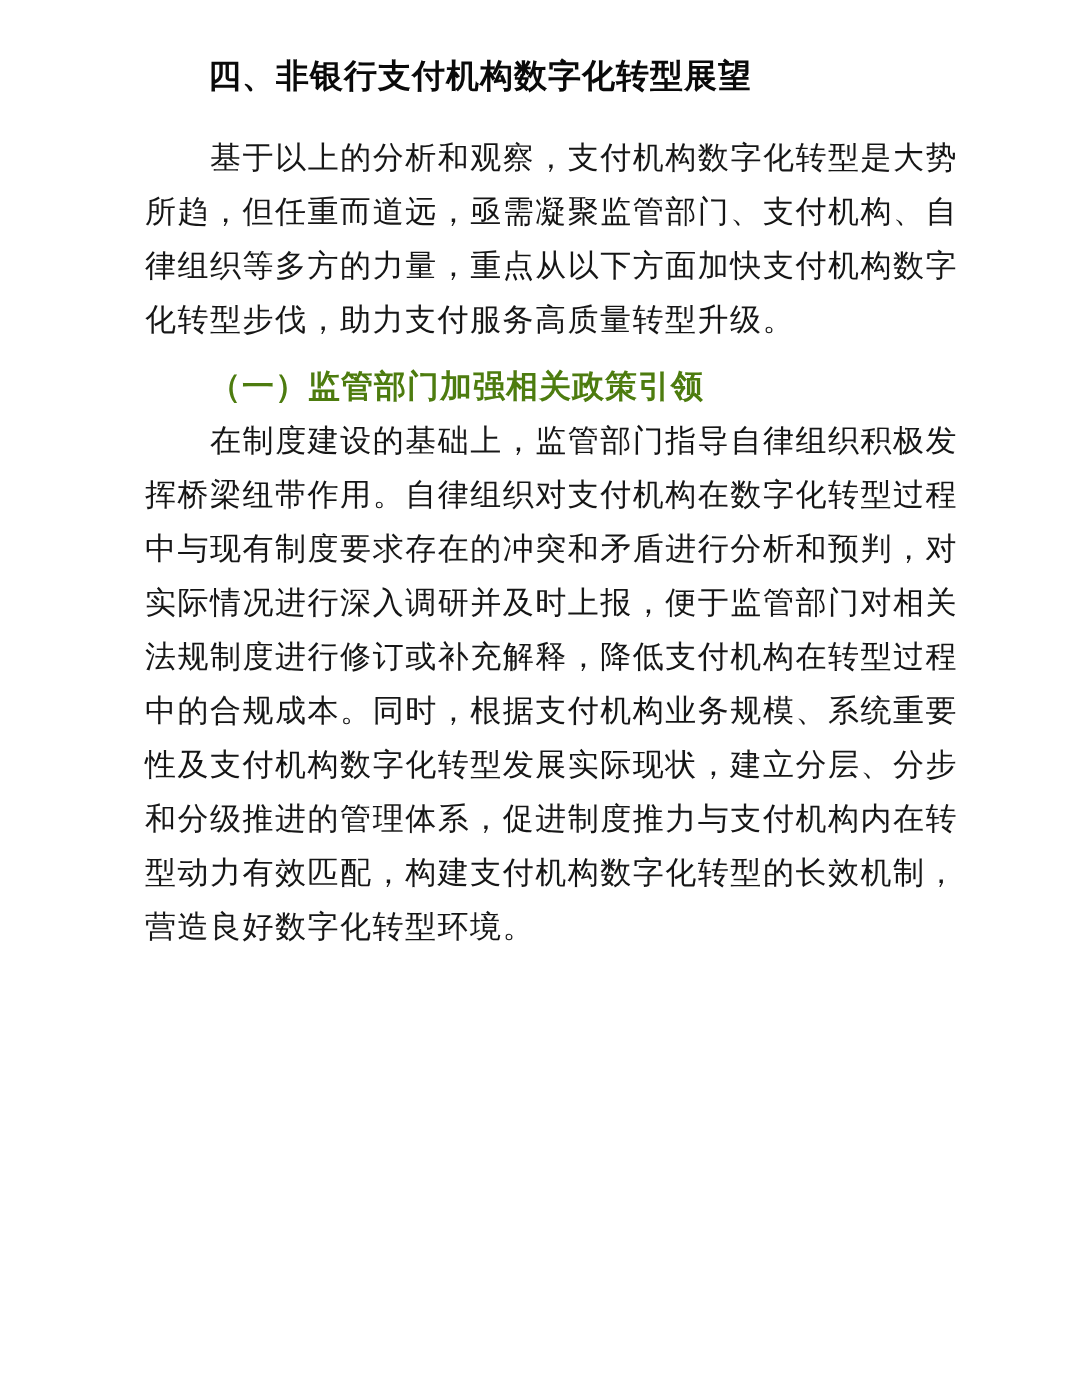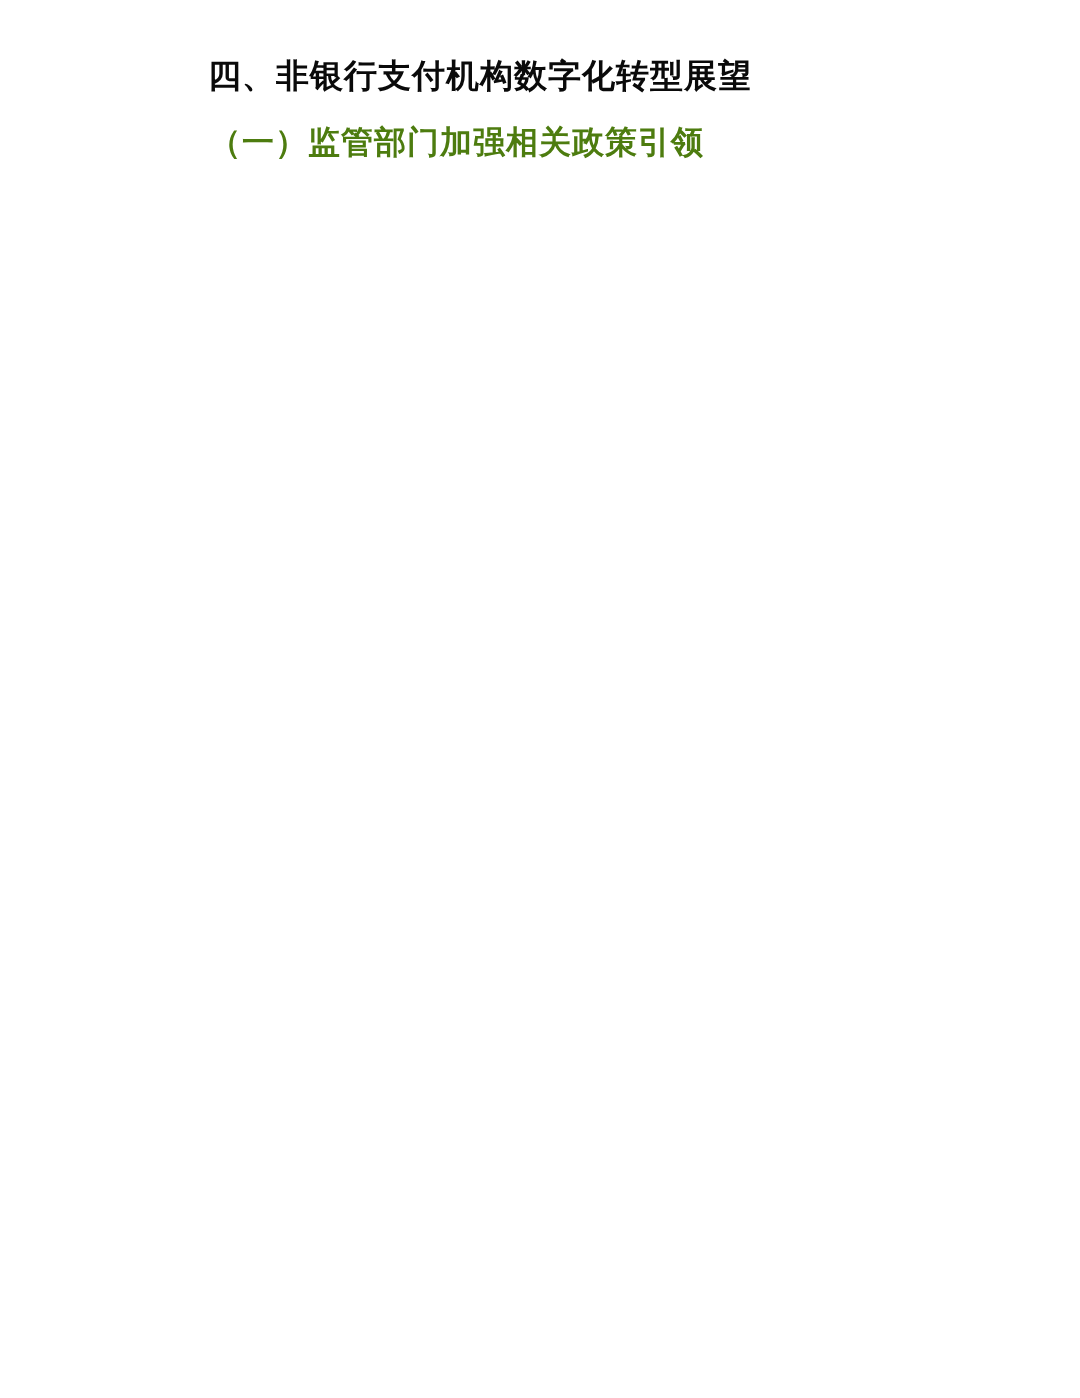--- a/index.html
+++ b/index.html
@@ -65,20 +65,22 @@
       text-align: center;
     }
   </style>
 </head>
 <body>
 
 <div class="page">
 
   <h1 class="doc-title">四、非银行支付机构数字化转型展望</h1>
 
+  <p class="body-para para-1">基于以上的分析和观察，支付机构数字化转型是大势所趋，但任重而道远，亟需凝聚监管部门、支付机构、自律组织等多方的力量，重点从以下方面加快支付机构数字化转型步伐，助力支付服务高质量转型升级。</p>
 
   <h2 class="section-heading">（一）监管部门加强相关政策引领</h2>
 
 
+  <p class="body-para para-3">在制度建设的基础上，监管部门指导自律组织积极发挥桥梁纽带作用。自律组织对支付机构在数字化转型过程中与现有制度要求存在的冲突和矛盾进行分析和预判，对实际情况进行深入调研并及时上报，便于监管部门对相关法规制度进行修订或补充解释，降低支付机构在转型过程中的合规成本。同时，根据支付机构业务规模、系统重要性及支付机构数字化转型发展实际现状，建立分层、分步和分级推进的管理体系，促进制度推力与支付机构内在转型动力有效匹配，构建支付机构数字化转型的长效机制，营造良好数字化转型环境。</p>
 
   <div class="page-number">43</div>
 
 </div>
 
 </body></html>

